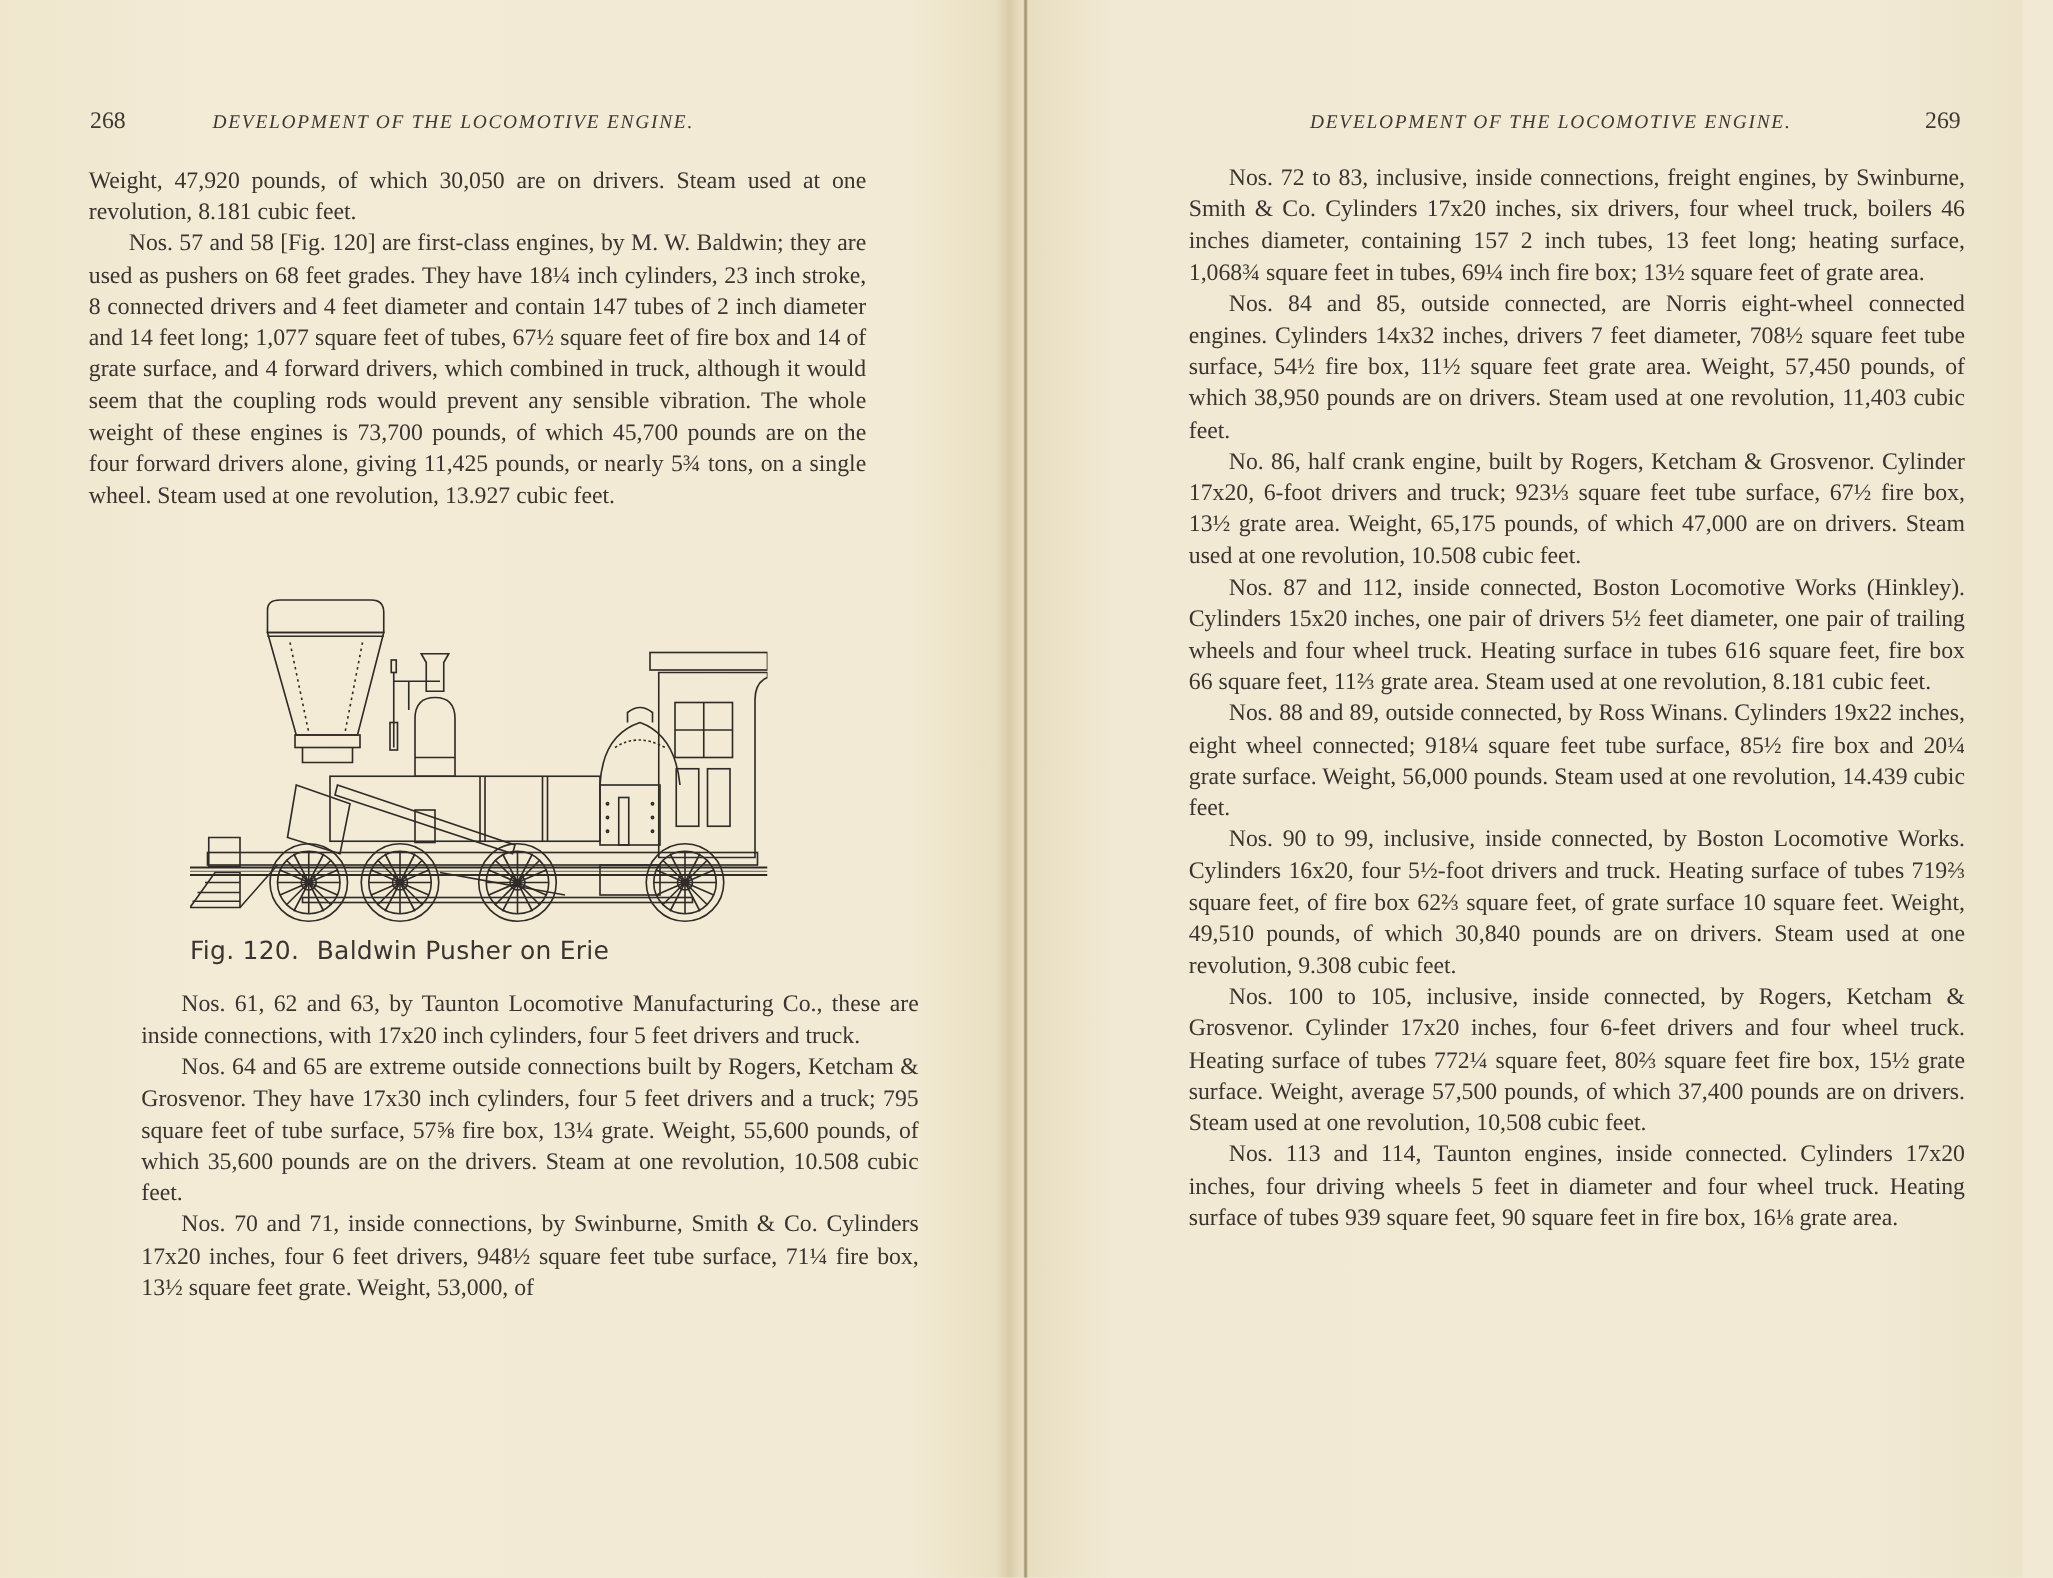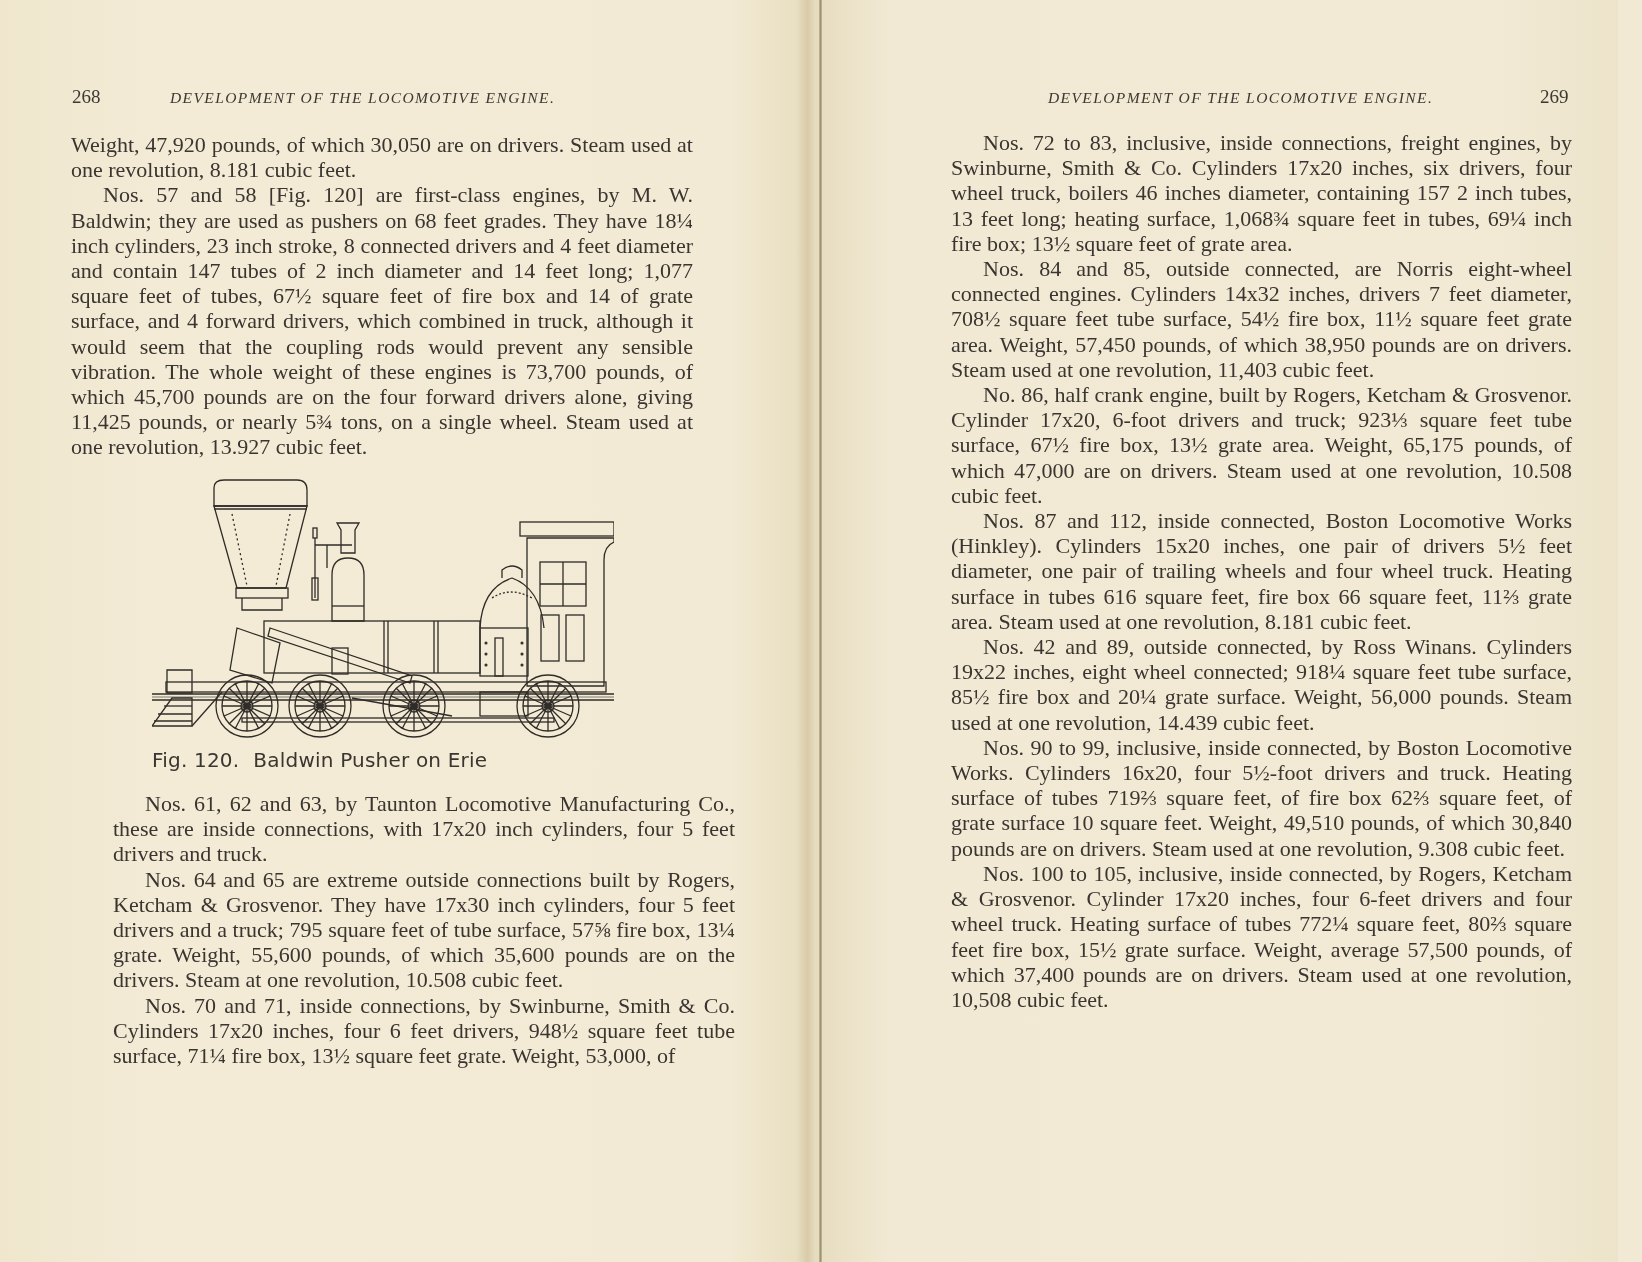--- a/index.html
+++ b/index.html
@@ -11,21 +11,21 @@
   }
   .spread { position:absolute; left:0; top:0; width:1618px; height:1262px;
     background:linear-gradient(90deg,#efe6cd 0%,#f3ebd6 10%,#f2ead4 45%,#e9dfc2 49.2%,#d8cba8 49.9%,#e6dcbf 50.4%,#f1e9d3 55%,#f2ead5 92%,#ece3ca 100%); }
   .gutter { position:absolute; left:819px; top:0; width:3px; height:1262px;
     background:linear-gradient(90deg,#c9bc97,#9d9275,#c9bc97); }
   .page { position:absolute; top:0; height:1262px; }
   .page.left { left:0; width:819px; }
   .page.right { left:822px; width:820px; }
   .runhead { position:absolute; top:89px; font-size:15.5px; letter-spacing:1.4px; color:#3d3833; white-space:nowrap;font-style:italic; }
   .pagenum { position:absolute; top:86px; font-size:19px; color:#3d3833; }
-  .body { position:absolute; font-size:22px; line-height:25.2px; text-align:justify; color:#3a3530; }
+  .body { position:absolute; font-size:19px; line-height:25.2px; text-align:justify; color:#3a3530; }
   .body p { margin:0; text-indent:32px; }
   .body p.cont { text-indent:0; }
   .left .body.top { left:71px; width:622px; top:132px; }
   .left .body.bottom { left:69px; width:622px; top:791px;margin-left:44px; }
   .right .body { left:129px; width:621px; top:130px; }
   .figure { position:absolute; left:152px; top:478px; width:462px; height:262px; }
   .figure svg { width:462px; height:262px; display:block; }
   .caption { position:absolute; left:152px; top:748px; width:462px; text-align:left;
     font-family:"DejaVu Sans","Liberation Sans",sans-serif; font-size:20px; color:#3a3530; letter-spacing:0.2px; }
   .caption .sep { display:inline-block; width:14px; }
@@ -144,18 +144,19 @@
 
   <div class="page right">
     <div class="runhead" style="left:226px;">DEVELOPMENT OF THE LOCOMOTIVE ENGINE.</div>
     <div class="pagenum" style="left:718px;">269</div>
 
     <div class="body">
       <p>Nos. 72 to 83, inclusive, inside connections, freight engines, by Swinburne, Smith &amp; Co. Cylinders 17x20 inches, six drivers, four wheel truck, boilers 46 inches diameter, containing 157 2 inch tubes, 13 feet long; heating surface, 1,068¾ square feet in tubes, 69¼ inch fire box; 13½ square feet of grate area.</p>
       <p>Nos. 84 and 85, outside connected, are Norris eight-wheel connected engines. Cylinders 14x32 inches, drivers 7 feet diameter, 708½ square feet tube surface, 54½ fire box, 11½ square feet grate area. Weight, 57,450 pounds, of which 38,950 pounds are on drivers. Steam used at one revolution, 11,403 cubic feet.</p>
       <p>No. 86, half crank engine, built by Rogers, Ketcham &amp; Grosvenor. Cylinder 17x20, 6-foot drivers and truck; 923⅓ square feet tube surface, 67½ fire box, 13½ grate area. Weight, 65,175 pounds, of which 47,000 are on drivers. Steam used at one revolution, 10.508 cubic feet.</p>
       <p>Nos. 87 and 112, inside connected, Boston Locomotive Works (Hinkley). Cylinders 15x20 inches, one pair of drivers 5½ feet diameter, one pair of trailing wheels and four wheel truck. Heating surface in tubes 616 square feet, fire box 66 square feet, 11⅔ grate area. Steam used at one revolution, 8.181 cubic feet.</p>
-      <p>Nos. 42 and 89, outside connected, by Ross Winans. Cylinders 19x22 inches, eight wheel connected; 918¼ square feet tube surface, 85½ fire box and 20¼ grate surface. Weight, 56,000 pounds. Steam used at one revolution, 14.439 cubic feet.</p>
+      <p>Nos. 88 and 89, outside connected, by Ross Winans. Cylinders 19x22 inches, eight wheel connected; 918¼ square feet tube surface, 85½ fire box and 20¼ grate surface. Weight, 56,000 pounds. Steam used at one revolution, 14.439 cubic feet.</p>
       <p>Nos. 90 to 99, inclusive, inside connected, by Boston Locomotive Works. Cylinders 16x20, four 5½-foot drivers and truck. Heating surface of tubes 719⅔ square feet, of fire box 62⅔ square feet, of grate surface 10 square feet. Weight, 49,510 pounds, of which 30,840 pounds are on drivers. Steam used at one revolution, 9.308 cubic feet.</p>
       <p>Nos. 100 to 105, inclusive, inside connected, by Rogers, Ketcham &amp; Grosvenor. Cylinder 17x20 inches, four 6-feet drivers and four wheel truck. Heating surface of tubes 772¼ square feet, 80⅔ square feet fire box, 15½ grate surface. Weight, average 57,500 pounds, of which 37,400 pounds are on drivers. Steam used at one revolution, 10,508 cubic feet.</p>
+      <p>Nos. 113 and 114, Taunton engines, inside connected. Cylinders 17x20 inches, four driving wheels 5 feet in diameter and four wheel truck. Heating surface of tubes 939 square feet, 90 square feet in fire box, 16⅛ grate area.</p>
     </div>
   </div>
 </div>
 
 </body></html>

